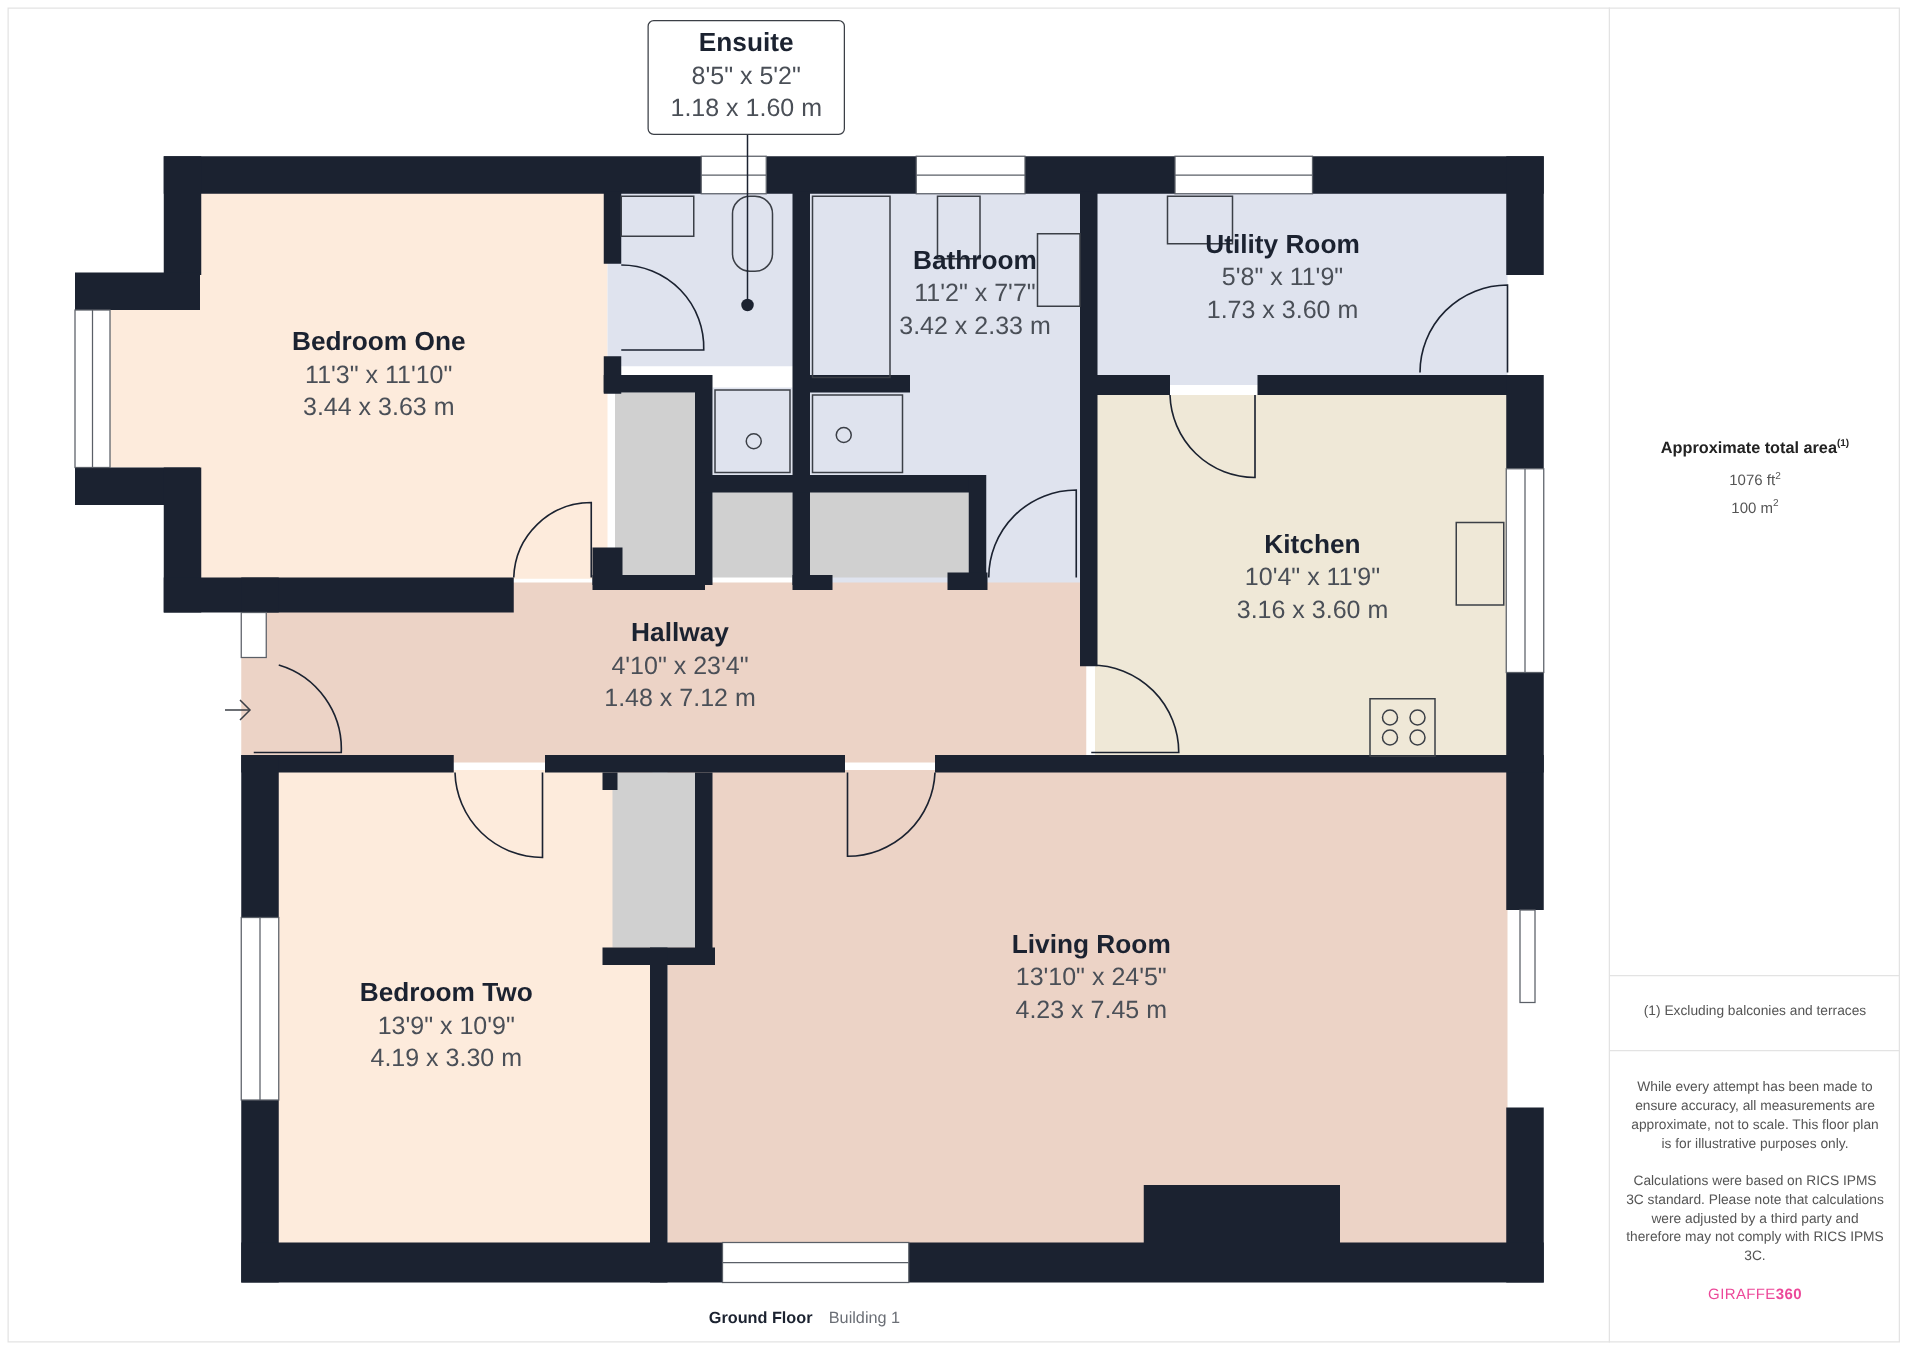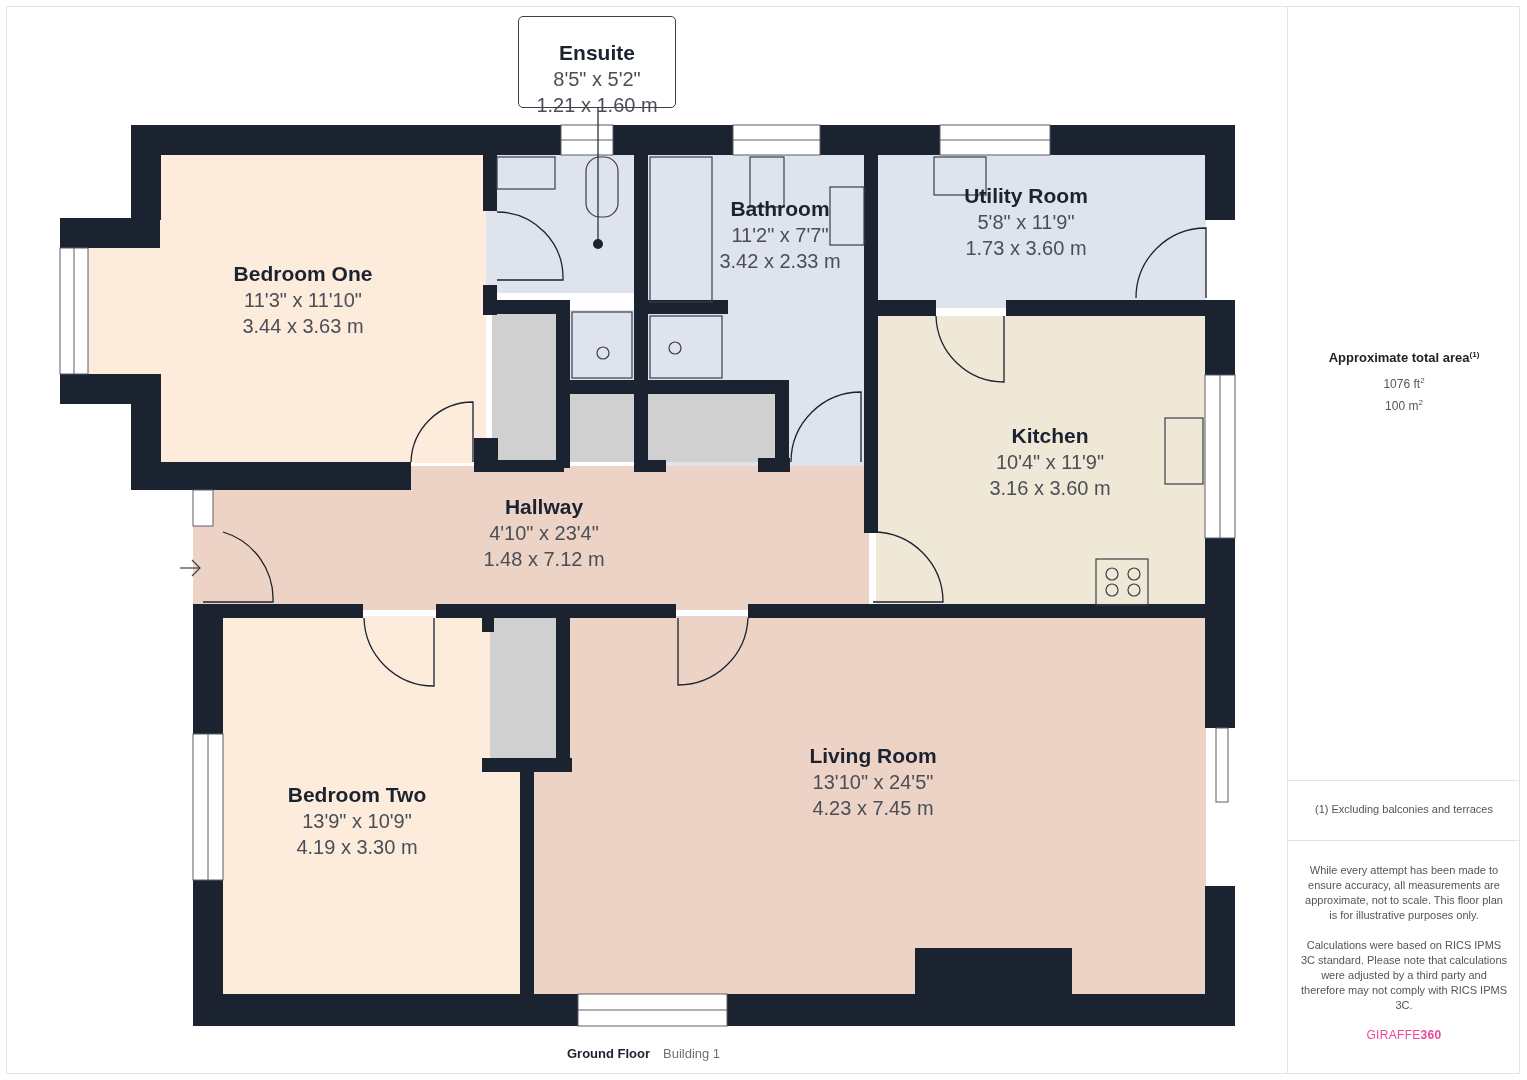--- a/index.html
+++ b/index.html
@@ -4,21 +4,21 @@
 <style>
   html, body { margin: 0; padding: 0; background: #ffffff; }
   body { width: 1527px; height: 1080px; position: relative; overflow: hidden; font-family: "Liberation Sans", sans-serif; }
   .frame { position: absolute; left: 6px; top: 6px; width: 1514px; height: 1068px; border: 1px solid #e3e3e3; box-sizing: border-box; }
   .sidebar-divider { position: absolute; left: 1287px; top: 6px; width: 1px; height: 1068px; background: #e3e3e3; }
   .sidebar-hr { position: absolute; left: 1288px; width: 232px; height: 1px; background: #e3e3e3; }
   svg.plan { position: absolute; left: 0; top: 0; }
   .room-label { position: absolute; text-align: center; transform: translateX(-50%); white-space: nowrap; }
   .room-name { font-weight: bold; font-size: 21px; color: #1b2230; line-height: 26px; }
   .room-dim { font-size: 20px; color: #4a4f57; line-height: 26px; }
-  .ensuite-box { position: absolute; left: 518px; top: 16px; width: 158px; height: 92px; border: 1px solid #3b3f46; border-radius: 5px; background: #fff; box-sizing: border-box; text-align: center; padding-top: 23px; }
+  .ensuite-box { position: absolute; left: 518px; top: 16px; width: 158px; height: 92px; border: 1px solid #3b3f46; border-radius: 5px; background: #fff; box-sizing: border-box; text-align: center; padding-top: 5px; }
   .side-title { position: absolute; left: 1288px; top: 350px; width: 232px; text-align: center; font-weight: bold; font-size: 13px; color: #222; }
   .side-title sup { font-size: 8px; }
   .side-val { position: absolute; left: 1288px; width: 232px; text-align: center; font-size: 12px; color: #555; }
   .side-val sup { font-size: 8px; }
   .side-note { position: absolute; left: 1300px; width: 208px; text-align: center; font-size: 11px; color: #555; line-height: 15px; }
   .brand { position: absolute; left: 1288px; top: 1028px; width: 232px; text-align: center; font-size: 12px; color: #ec4899; letter-spacing: 0.3px; }
   .brand b { font-weight: bold; }
   .footer { position: absolute; top: 1046px; font-size: 13px; }
   .footer-floor { left: 567px; font-weight: bold; color: #1b2230; }
   .footer-building { left: 663px; color: #6b6f76; }
@@ -156,21 +156,21 @@
 
   <g stroke="#3b3f46" stroke-width="1.2" fill="none">
     <line x1="180" y1="568" x2="200" y2="568"></line>
     <polyline points="192,560 200,568 192,576"></polyline>
   </g>
 </svg>
 
 <div class="ensuite-box">
   <div class="room-name">Ensuite</div>
   <div class="room-dim">8'5" x 5'2"</div>
-  <div class="room-dim">1.21 x 1.60 m</div>
+  <div class="room-dim">1.18 x 1.60 m</div>
 </div>
 
 <div class="room-label" style="left:780px; top:196px;">
   <div class="room-name">Bathroom</div>
   <div class="room-dim">11'2" x 7'7"</div>
   <div class="room-dim">3.42 x 2.33 m</div>
 </div>
 
 <div class="room-label" style="left:1026px; top:183px;">
   <div class="room-name">Utility Room</div>

